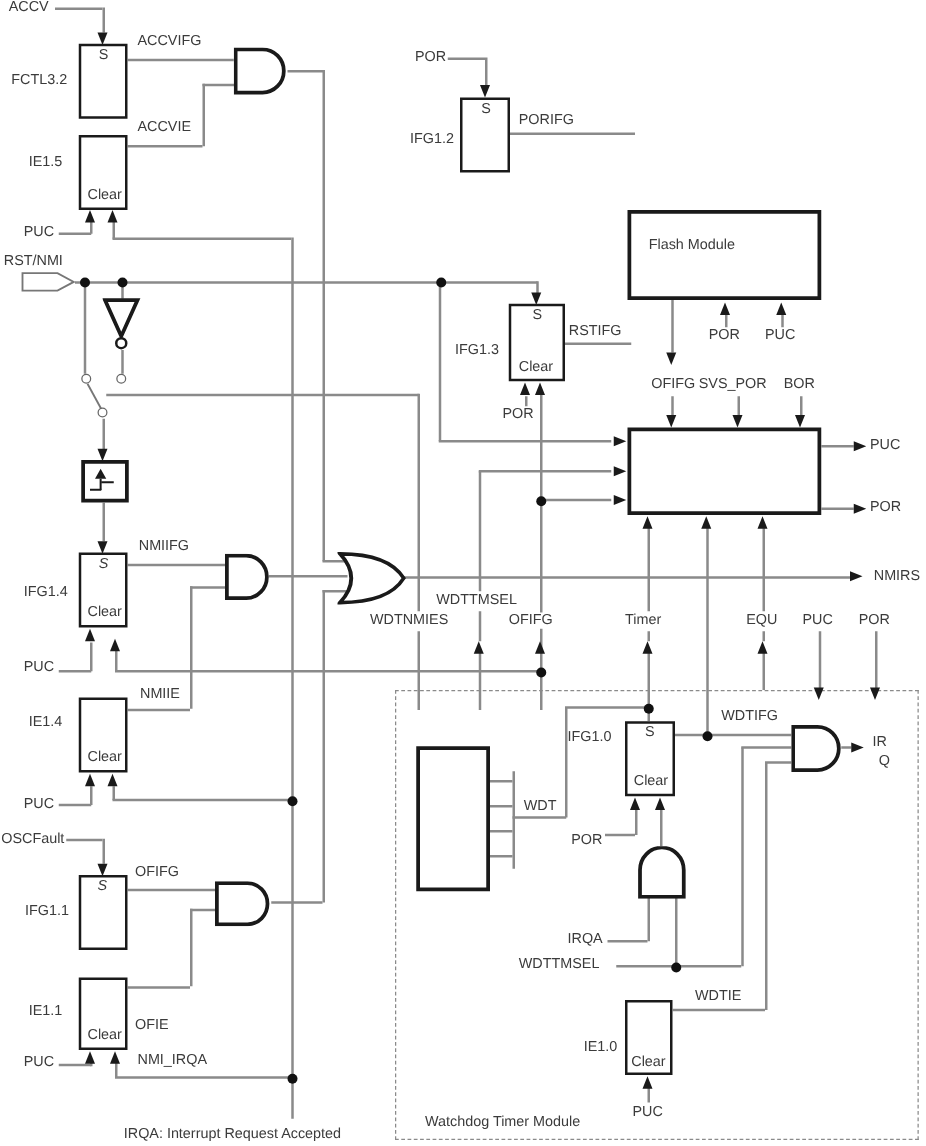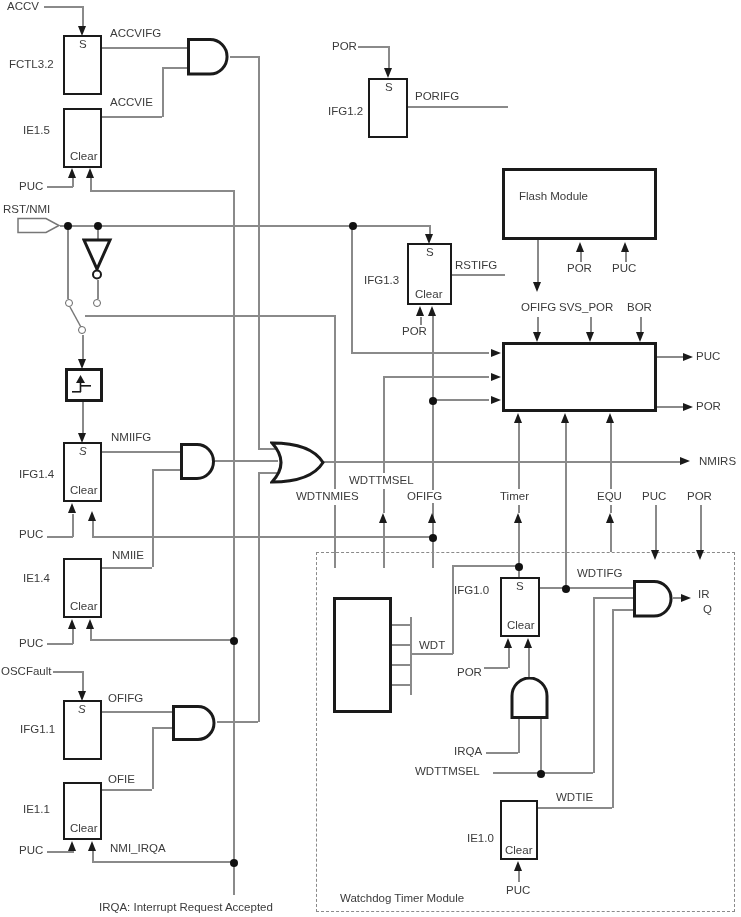--- a/index.html
+++ b/index.html
@@ -292,21 +292,21 @@
   <span class="lbl" style="left:295px;top:490px">WDTNMIES</span>
   <span class="lbl" style="left:406px;top:490px">OFIFG</span>
   <span class="lbl" style="left:499px;top:490px">Timer</span>
   <span class="lbl" style="left:596px;top:490px">EQU</span>
   <span class="lbl" style="left:641px;top:490px">PUC</span>
   <span class="lbl" style="left:686px;top:490px">POR</span>
   <span class="lbl" style="left:0px;top:665px">OSCFault</span>
   <span class="lbl" style="left:107px;top:692px">OFIFG</span>
   <span class="lbl" style="left:19px;top:723px">IFG1.1</span>
   <span class="lbl nobg it" style="left:77px;top:703px">S</span>
-  <span class="lbl" style="left:107px;top:773px">OFIE</span>
+  <span class="lbl" style="left:107px;top:814px">OFIE</span>
   <span class="lbl" style="left:22px;top:803px">IE1.1</span>
   <span class="lbl nobg" style="left:69px;top:822px">Clear</span>
   <span class="lbl" style="left:18px;top:844px">PUC</span>
   <span class="lbl" style="left:109px;top:842px">NMI_IRQA</span>
   <span class="lbl" style="left:98px;top:901px">IRQA: Interrupt Request Accepted</span>
   <span class="lbl nobg" style="left:418px;top:639px">WDT</span>
   <span class="lbl nobg" style="left:453px;top:584px">IFG1.0</span>
   <span class="lbl nobg" style="left:515px;top:580px">S</span>
   <span class="lbl nobg" style="left:506px;top:619px">Clear</span>
   <span class="lbl nobg" style="left:456px;top:666px">POR</span>

